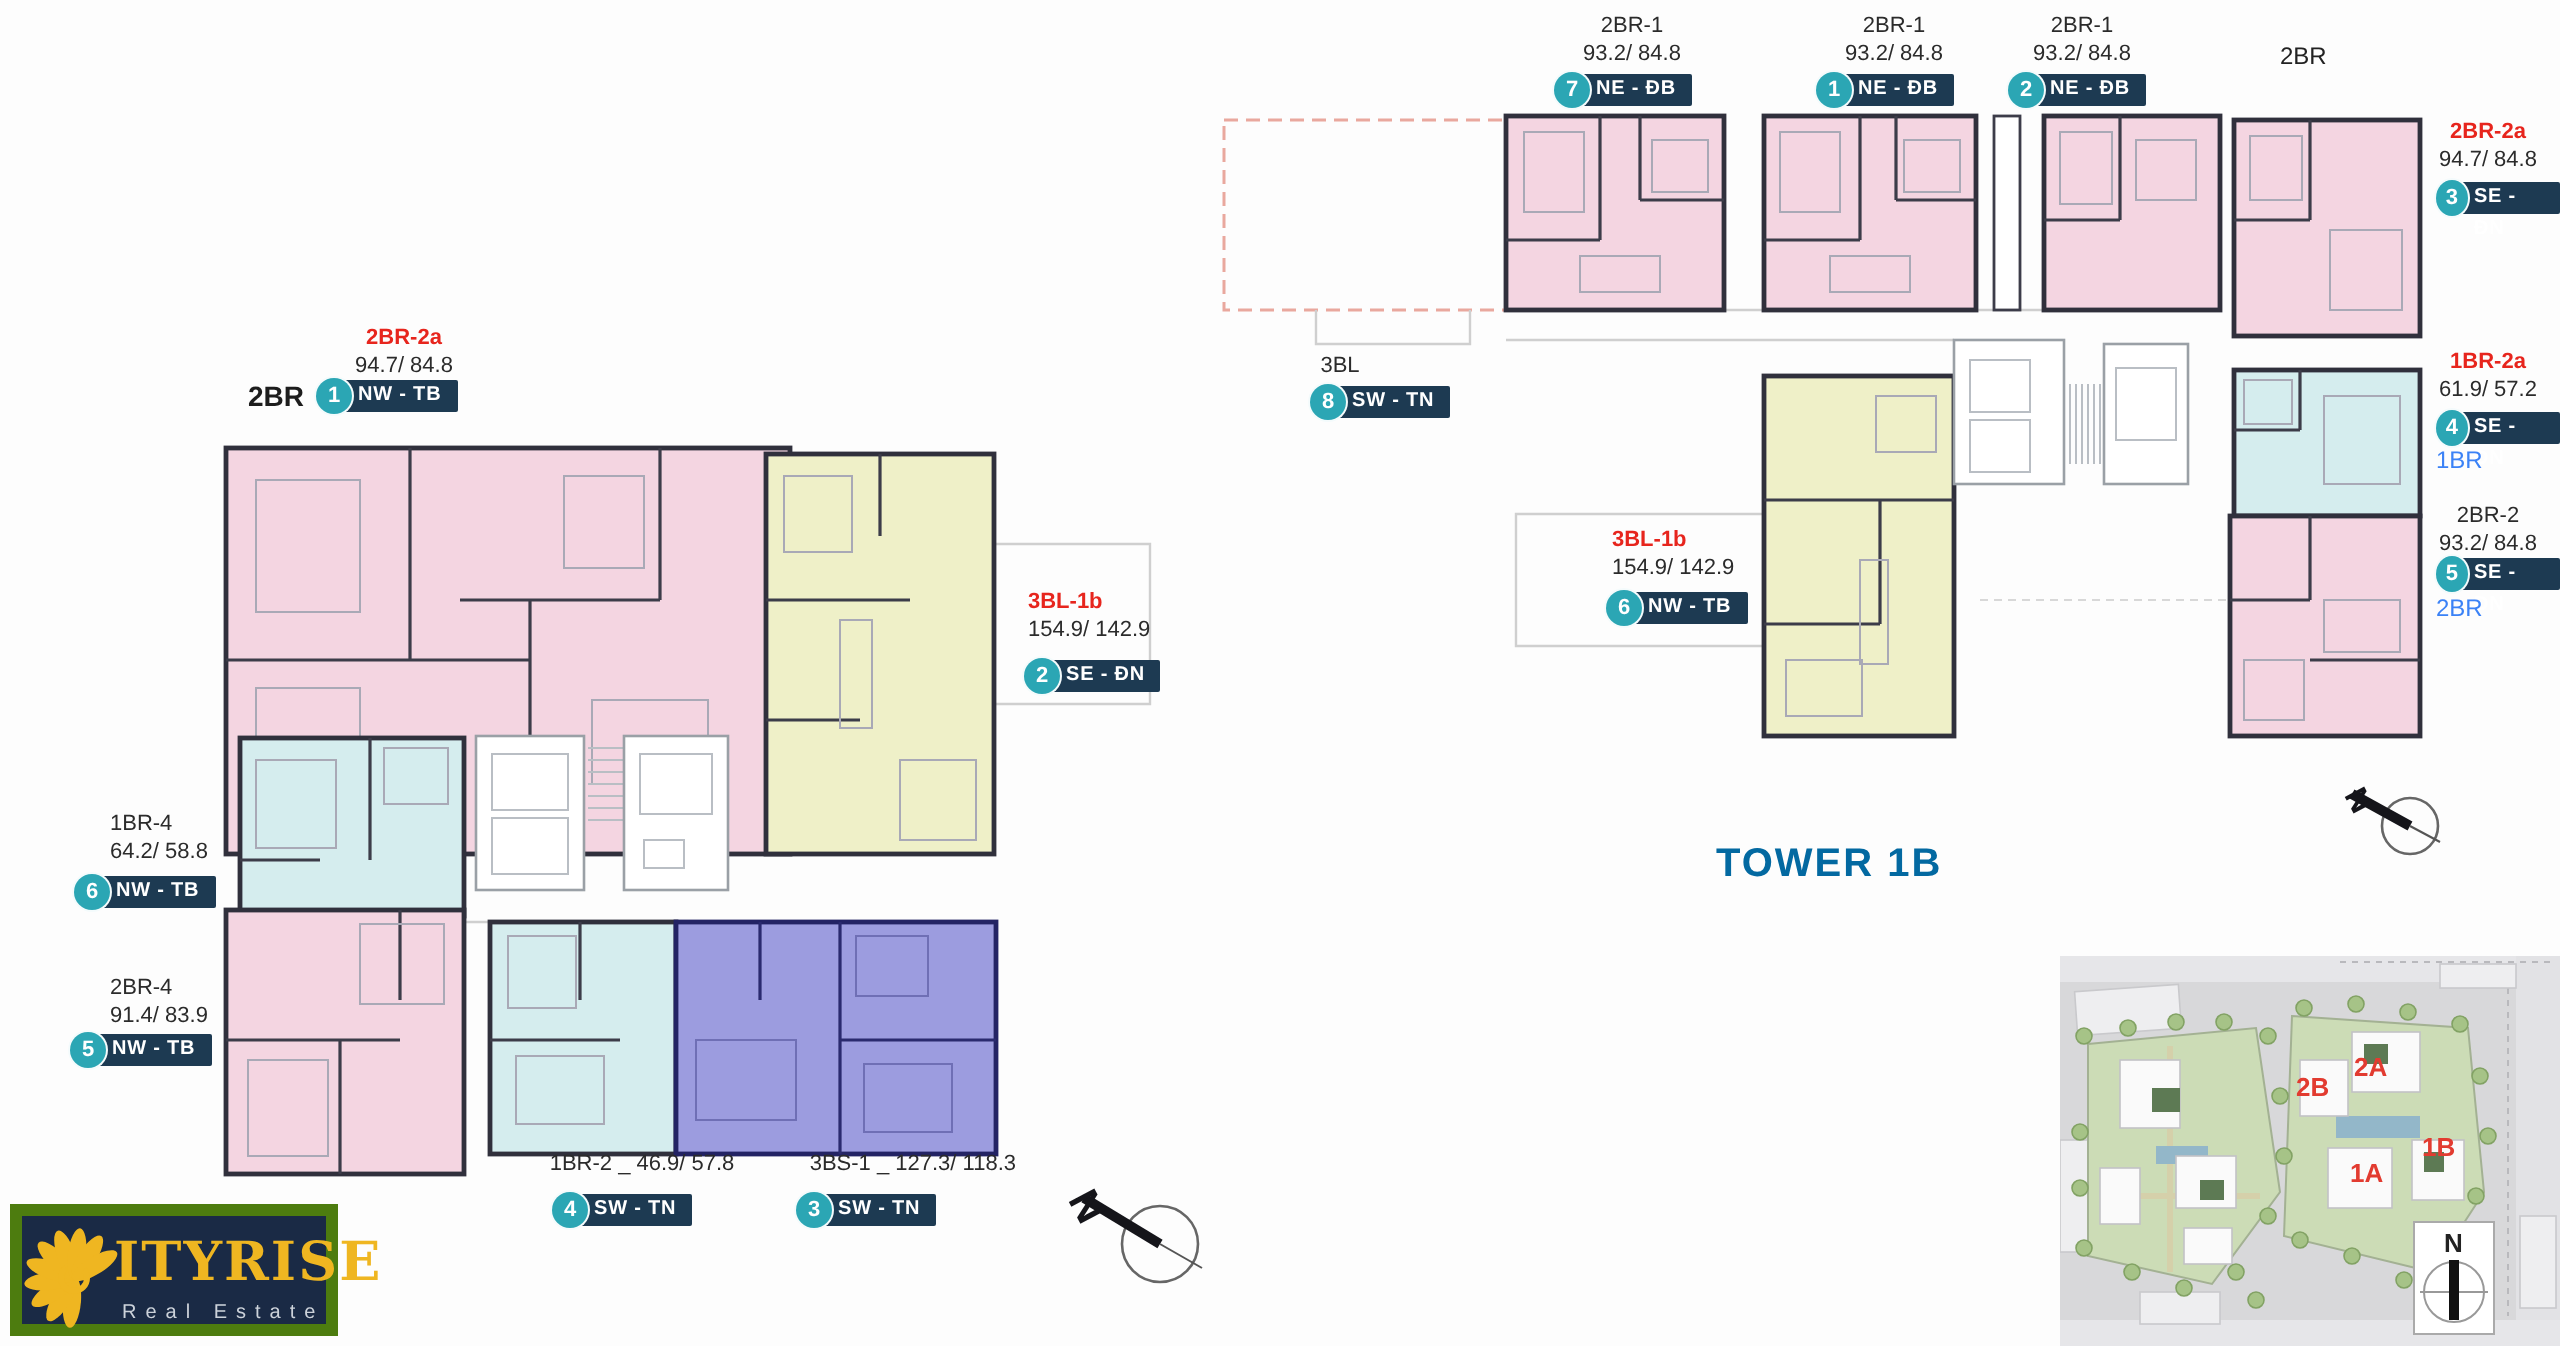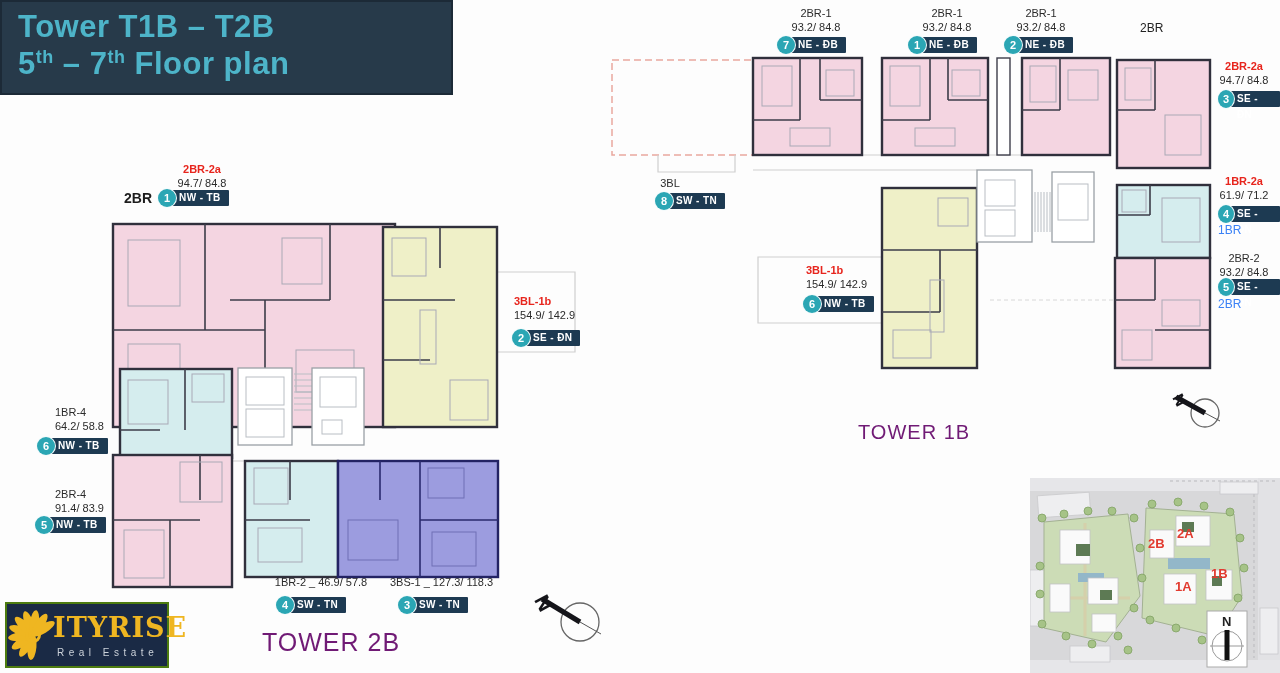--- a/index.html
+++ b/index.html
@@ -17,21 +17,21 @@
   .ul .red{color:#e7251d;font-weight:bold;}
   .ul .area{white-space:nowrap;}
   .brow{position:absolute;display:flex;align-items:center;height:18px;}
   .bprefix{font-weight:bold;font-size:14px;color:#1d1d1d;margin-right:6px;}
   .bnum{width:18px;height:18px;border-radius:50%;background:#2ba6b4;color:#fff;
         font-weight:bold;font-size:11px;line-height:18px;text-align:center;z-index:2;
         box-shadow:0 0 0 1px #f4fbfc;}
   .bdir{height:16px;background:#1d3a52;color:#fff;font-weight:bold;font-size:10px;
         line-height:16px;padding:0 8px 0 9px;margin-left:-6px;letter-spacing:.4px;border-radius:1px;}
   .suffix{position:absolute;font-size:12px;color:#3b82f6;}
-  .tower-title{position:absolute;color:#701a75;letter-spacing:1px;}
+  .tower-title{position:absolute;color:#0369a1;letter-spacing:1px;font-weight:bold;}
   #t2b-title{font-size:25px;}
   #t1b-title{font-size:20px;}
   
   .u{stroke:#30303c;stroke-width:2.4;}
   .pink{fill:#f4d5e1;}
   .cyan{fill:#d5edee;}
   .yellow{fill:#eff0c8;}
   .purple{fill:#9c9cdf;stroke:#232364;}
   .wall{stroke:#3c3c49;stroke-width:1.6;fill:none;}
   .wallp{stroke:#2a2a6e;stroke-width:1.6;fill:none;}
@@ -51,21 +51,21 @@
   .plain{position:absolute;font-size:12px;color:#222;}
   
   .smlabel{font-family:"Liberation Sans",sans-serif;font-weight:bold;font-size:13px;fill:#e23b30;}
   .ctext{font-family:"Liberation Sans",sans-serif;font-weight:bold;font-size:13px;fill:#222;}
   .bldg{fill:#fafafa;stroke:#c2c2c6;stroke-width:.8;}
   .gbldg{fill:#eeeef0;stroke:#c9c9cc;stroke-width:.8;}
   .tree{fill:#a6c387;stroke:#82a264;stroke-width:.8;}
   .accent{fill:#5d7a54;}
   
   .logo{position:absolute;left:5px;top:602px;width:164px;height:66px;background:#1a2a45;
-        border:2px solid #4d7c0f;box-sizing:border-box;}
+        border:6px solid #4d7c0f;box-sizing:border-box;}
   .logo .word{position:absolute;left:46px;top:8px;font-family:"DejaVu Serif","Liberation Serif",serif;
         font-weight:bold;font-size:27px;color:#efb621;letter-spacing:1px;}
   .logo .tag{position:absolute;left:50px;top:43px;font-size:10px;color:#ccd2da;letter-spacing:4.5px;}
 </style>
 </head>
 <body>
 
 <div id="stage">
 
   <svg width="1280" height="673" viewBox="0 0 1280 673">
@@ -201,45 +201,41 @@
       <text class="nletter" x="536" y="612" font-size="21" transform="rotate(62 545 604)">N</text>
     </g>
     <g>
       <circle class="ncirc" cx="1205" cy="413" r="14"></circle>
       <line class="nthick" x1="1176" y1="397" x2="1205" y2="413"></line>
       <line class="nthin" x1="1205" y1="413" x2="1220" y2="421"></line>
       <text class="nletter" x="1174" y="406" font-size="16" transform="rotate(62 1180 400)">N</text>
     </g>
   </svg>
 
-  <div class="banner">
-    <div class="t"><span>Tower T1B – T2B</span></div>
-    <div class="t"><span>5</span><sup>th</sup><span> – 7</span><sup>th</sup><span> Floor plan</span></div>
-  </div>
 
   <div class="ul" style="left:160px;top:162px;width:84px;text-align:center">
     <div class="code red">2BR-2a</div>
     <div class="area">94.7/ 84.8</div>
   </div>
   <div class="brow" style="left:124px;top:189px">
     <span class="bprefix">2BR</span>
     <span class="bnum">1</span>
     <span class="bdir">NW - TB</span>
   </div>
 
   <div class="ul" style="left:514px;top:294px;width:90px">
     <div class="code red">3BL-1b</div>
     <div class="area">154.9/ 142.9</div>
   </div>
   <div class="brow" style="left:512px;top:329px">
     <span class="bnum">2</span>
     <span class="bdir">SE - ĐN</span>
   </div>
 
-  <div class="ul" style="left:390px;top:575px;width:118px;text-align:left">
+  <div class="ul" style="left:390px;top:575px;width:118px;text-align:right">
     <div class="code">3BS-1 _ 127.3/ 118.3</div>
   </div>
   <div class="brow" style="left:398px;top:596px">
     <span class="bnum">3</span>
     <span class="bdir">SW - TN</span>
   </div>
 
   <div class="ul" style="left:266px;top:575px;width:110px;text-align:center">
     <div class="code">1BR-2 _ 46.9/ 57.8</div>
   </div>
@@ -259,21 +255,20 @@
 
   <div class="ul" style="left:55px;top:405px;width:90px">
     <div class="code">1BR-4</div>
     <div class="area">64.2/ 58.8</div>
   </div>
   <div class="brow" style="left:37px;top:437px">
     <span class="bnum">6</span>
     <span class="bdir">NW - TB</span>
   </div>
 
-  <div class="tower-title" id="t2b-title" style="left:262px;top:628px">TOWER 2B</div>
 
   <div class="ul" style="left:772px;top:6px;width:88px;text-align:center">
     <div class="code">2BR-1</div>
     <div class="area">93.2/ 84.8</div>
   </div>
   <div class="brow" style="left:777px;top:36px">
     <span class="bnum">7</span>
     <span class="bdir">NE - ĐB</span>
   </div>
 
@@ -318,21 +313,21 @@
     <div class="code red">3BL-1b</div>
     <div class="area">154.9/ 142.9</div>
   </div>
   <div class="brow" style="left:803px;top:295px">
     <span class="bnum">6</span>
     <span class="bdir">NW - TB</span>
   </div>
 
   <div class="ul" style="left:1212px;top:174px;width:64px;text-align:center">
     <div class="code red">1BR-2a</div>
-    <div class="area">61.9/ 71.2</div>
+    <div class="area">61.9/ 57.2</div>
   </div>
   <div class="brow" style="left:1218px;top:205px">
     <span class="bnum">4</span>
     <span class="bdir">SE - ĐN</span>
   </div>
   <div class="suffix" style="left:1218px;top:223px">1BR</div>
 
   <div class="ul" style="left:1212px;top:251px;width:64px;text-align:center">
     <div class="code">2BR-2</div>
     <div class="area">93.2/ 84.8</div>

